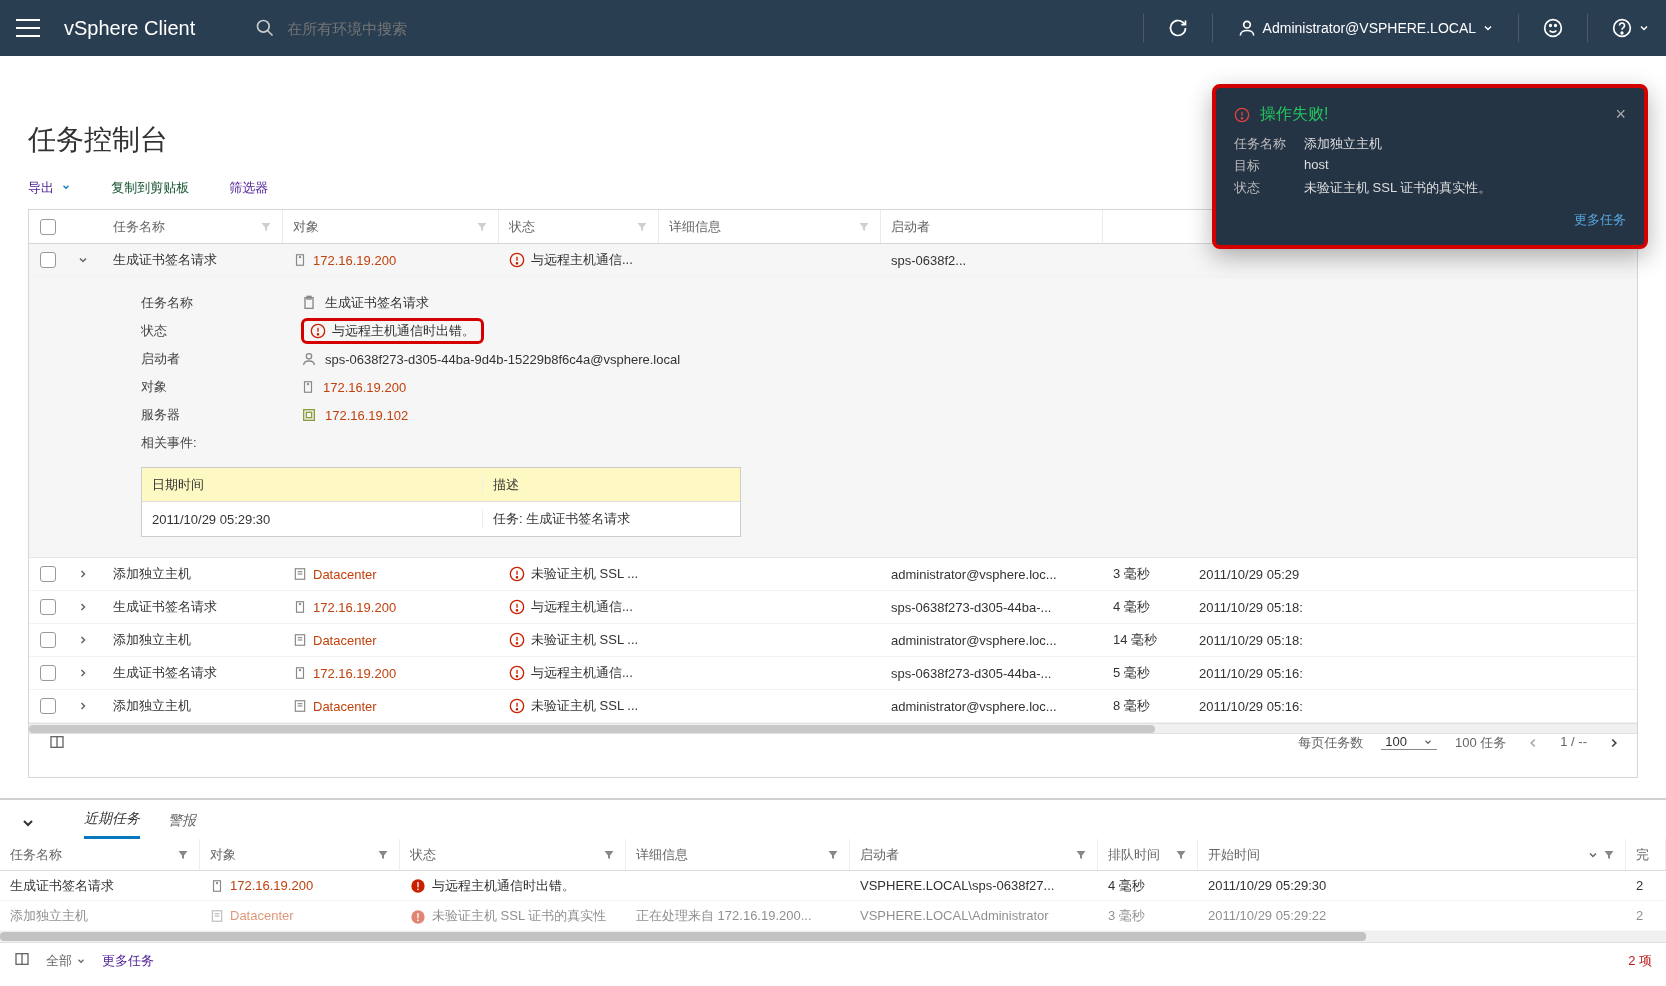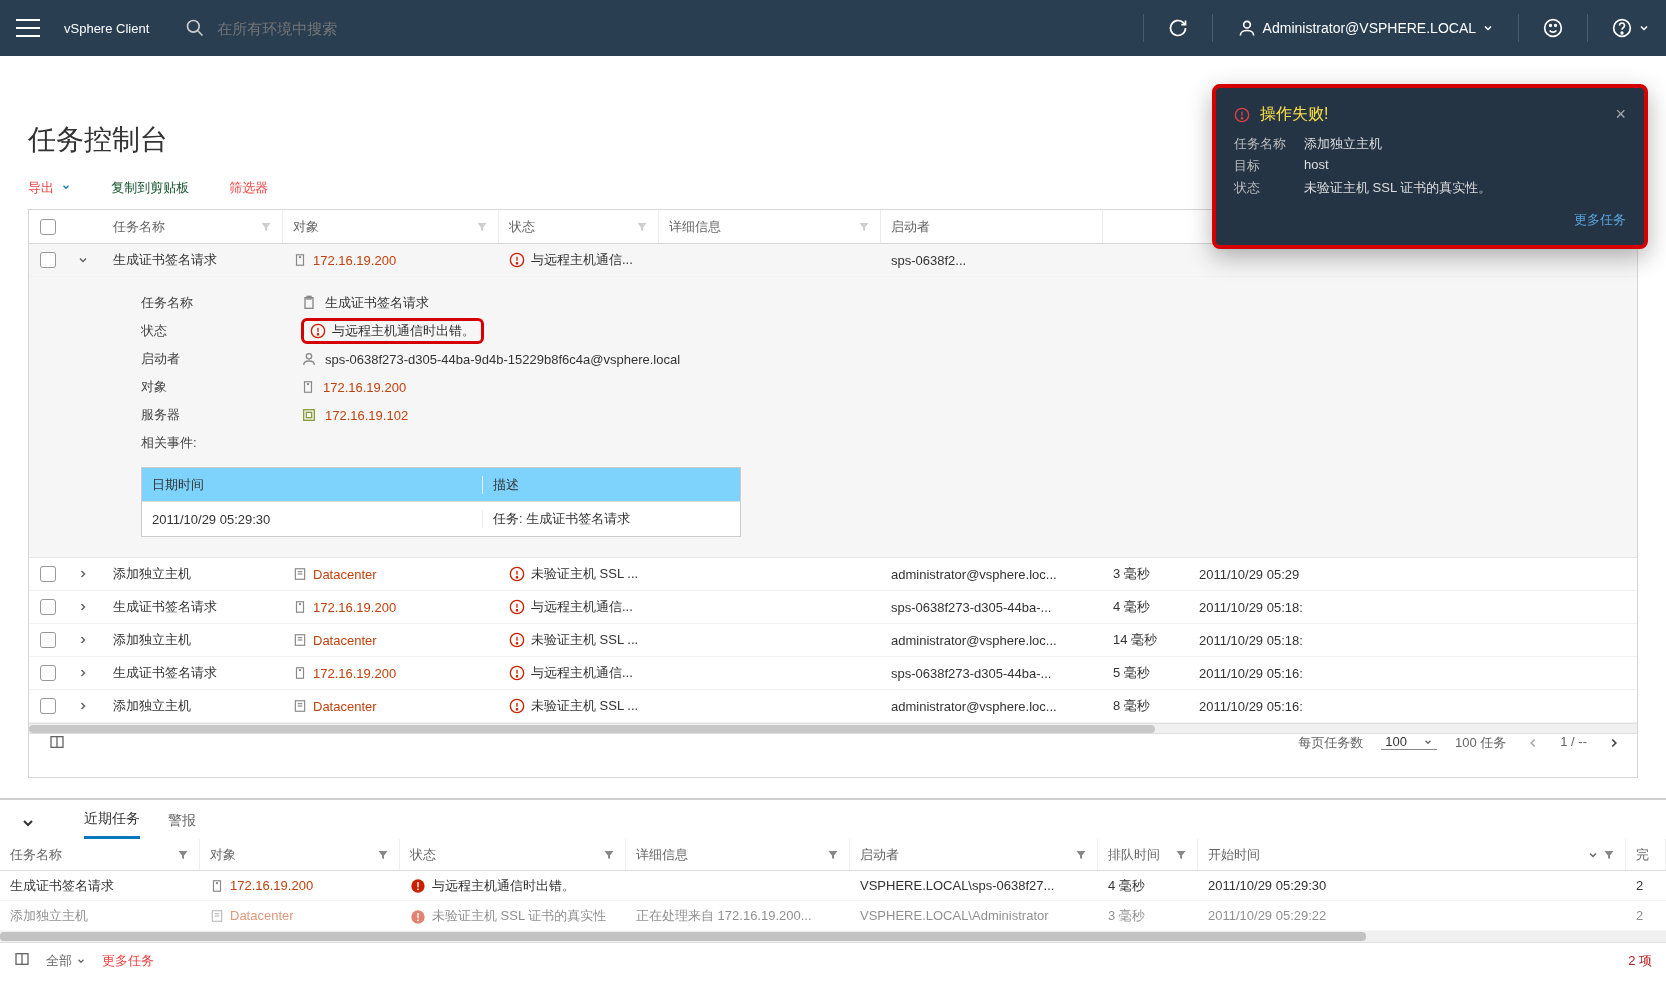--- a/index.html
+++ b/index.html
@@ -1,32 +1,32 @@
 <!DOCTYPE html>
 <html><head>
 <meta charset="utf-8">
 <style>
 *{box-sizing:border-box;margin:0;padding:0;font-family:-apple-system,BlinkMacSystemFont,"Segoe UI",Arial,sans-serif;font-size:13px;}
 body{background:#fff;color:#333;}
 .topbar{height:56px;background:#2a3e52;display:flex;align-items:center;padding:0 16px;color:#fff;}
 .hamburger{width:24px;height:18px;display:flex;flex-direction:column;justify-content:space-between;cursor:pointer;margin-right:24px;}
 .hamburger span{height:2px;background:#fff;}
-.app-title{font-size:13px;margin-right:36px;}
+.app-title{font-size:20px;margin-right:60px;}
 .search-box{display:flex;align-items:center;flex:1;}
 .search-box svg{width:20px;height:20px;margin-right:12px;}
 .search-box input{background:transparent;border:0;color:#ccc;font-size:15px;outline:none;width:300px;}
 .top-right{display:flex;align-items:center;gap:24px;}
 .top-right>div{display:flex;align-items:center;gap:6px;cursor:pointer;}
 .divider-v{width:1px;height:28px;background:#4a5a6a;}
 .icon-btn{width:20px;height:20px;}
 
 .page{padding:28px 28px 0 28px;margin-top:37px;}
 .page-title{font-size:28px;font-weight:300;margin-bottom:20px;}
 .toolbar-row{display:flex;gap:40px;padding-bottom:12px;}
-.tb-link{color:#ef4444;font-size:13px;cursor:pointer;}
+.tb-link{color:#4c1d95;font-size:13px;cursor:pointer;}
 .tb-disabled{color:#14532d;}
 
 .grid-wrap{border:1px solid #d6d6d6;margin:0 28px;}
 .grid-head{display:flex;background:#fff;border-bottom:1px solid #d6d6d6;height:34px;align-items:center;}
 .hcol{display:flex;align-items:center;justify-content:space-between;padding:0 10px;height:100%;border-right:1px solid #ebebeb;color:#666;}
 .hcol .filter{opacity:.4;margin-left:4px;}
 .col-chk{width:38px;justify-content:center;border-right:0;}
 .col-exp{width:36px;border-right:0;}
 .col-name{width:180px;}
 .col-target{width:216px;}
@@ -44,51 +44,51 @@
 .checkbox{width:16px;height:16px;border:1px solid #999;border-radius:3px;background:#fff;}
 .exp-open{background:#f6f6f6;}
 
 .expanded{background:#f6f6f6;padding:12px 0 20px 112px;border-bottom:1px solid #e6e6e6;}
 .exp-row{display:flex;align-items:center;height:28px;}
 .exp-label{width:160px;color:#444;}
 .exp-val{display:flex;align-items:center;gap:8px;}
 .hl-box{border:3px solid #d40000;border-radius:6px;padding:1px 6px;display:inline-flex;align-items:center;gap:6px;}
 
 .events-table{margin-top:10px;border:1px solid #ccc;background:#fff;width:600px;}
-.events-table .ehead{display:flex;height:34px;align-items:center;border-bottom:1px solid #ddd;background:#7dd3fc;}
+.events-table .ehead{display:flex;height:34px;align-items:center;border-bottom:1px solid #ddd;background:#fef9c3;}
 .events-table .erow{display:flex;height:34px;align-items:center;}
 .events-table .ec1{width:340px;padding-left:10px;}
 .events-table .ec2{flex:1;padding-left:10px;border-left:1px solid #eee;}
 
 .scrollbar-fake{height:10px;background:#f0f0f0;border-top:1px solid #e0e0e0;position:relative;}
 .scrollbar-fake::before{content:"";position:absolute;left:0;top:1px;height:8px;width:70%;background:#c8c8c8;border-radius:4px;}
 
 .pager{height:44px;display:flex;align-items:flex-start;justify-content:flex-end;gap:18px;padding:0 14px;border-top:1px solid #e0e0e0;}
 .pager .leftctl{margin-right:auto;padding-left:6px;}
 .pager .navbtn{width:18px;height:18px;display:flex;align-items:center;justify-content:center;cursor:pointer;}
 
 .bottom-panel{margin-top:20px;border-top:2px solid #d0d0d0;}
 .tabs{display:flex;align-items:center;gap:28px;padding:10px 20px 0 20px;}
-.tabs .tab{padding-bottom:8px;cursor:pointer;font-size:14px;}
+.tabs .tab{padding-bottom:8px;cursor:pointer;font-size:14px;font-style:italic;}
 .tabs .active{border-bottom:3px solid #0779ba;}
 .tabs .chev-left{margin-right:20px;cursor:pointer;}
 
 .bgrid{margin:0 0 0 0;}
 .bhead{display:flex;height:32px;align-items:center;border-bottom:1px solid #ddd;background:#fff;}
 .bhead>div{display:flex;justify-content:space-between;align-items:center;padding:0 10px;height:100%;border-right:1px solid #eee;color:#666;}
 .brow{display:flex;height:30px;align-items:center;border-bottom:1px solid #f4f4f4;}
 .brow>div{padding:0 10px;overflow:hidden;white-space:nowrap;text-overflow:ellipsis;}
 .bscroll{height:11px;background:#f0f0f0;position:relative;}
 .bscroll::before{content:"";position:absolute;left:0;top:1px;height:9px;width:82%;background:#c2c2c2;border-radius:4px;}
 .bfooter{height:36px;display:flex;align-items:center;padding:0 14px;gap:16px;border-top:1px solid #e0e0e0;}
 .bfooter .rightct{margin-left:auto;color:#b91c1c;}
 
 .toast{position:fixed;top:84px;right:18px;width:436px;background:#253445;color:#ddd;border:4px solid #d40000;border-radius:8px;padding:16px 18px;box-shadow:0 8px 24px rgba(0,0,0,.3);}
 .toast .thead{display:flex;align-items:center;gap:10px;margin-bottom:10px;}
-.toast .ttitle{font-size:16px;color:#fde047;}
+.toast .ttitle{font-size:16px;color:#22c55e;}
 .toast .tclose{margin-left:auto;cursor:pointer;font-size:18px;color:#aaa;}
 .toast .trow{display:flex;margin-bottom:4px;font-size:14px;}
 .toast .tlabel{width:70px;color:#bbb;}
 .toast .tmore{text-align:right;color:#58a6db;margin-top:14px;cursor:pointer;font-size:13px;}
 
 .mini-icon{width:16px;height:16px;flex-shrink:0;}
 .server-ico{width:14px;height:14px;display:inline-block;}
 svg{overflow:visible;}
 .bc-a{width:200px}.bc-b{width:200px}.bc-c{width:226px}.bc-d{width:224px}.bc-e{width:248px}.bc-f{width:100px}.bc-g{flex:1}.bc-h{width:40px}
 </style>

